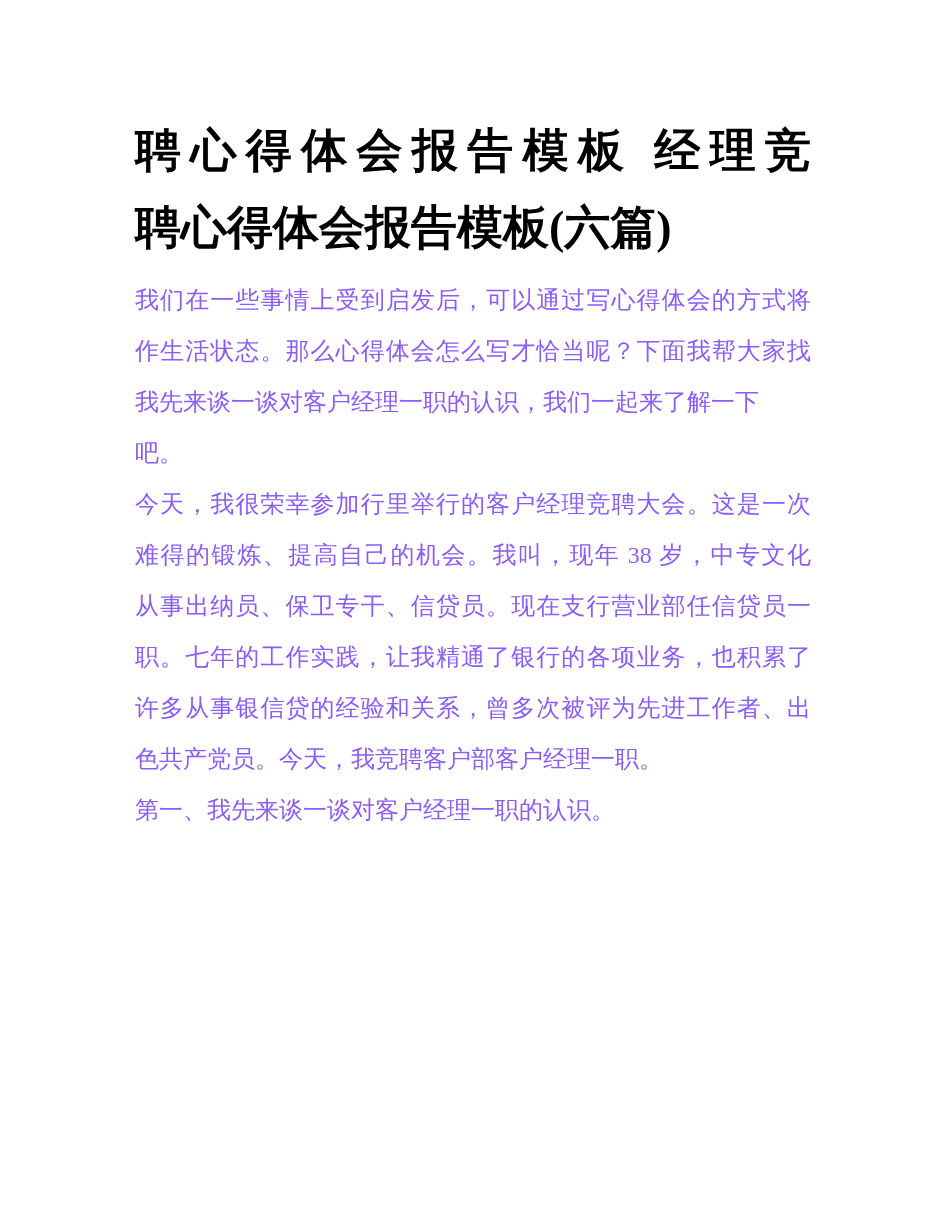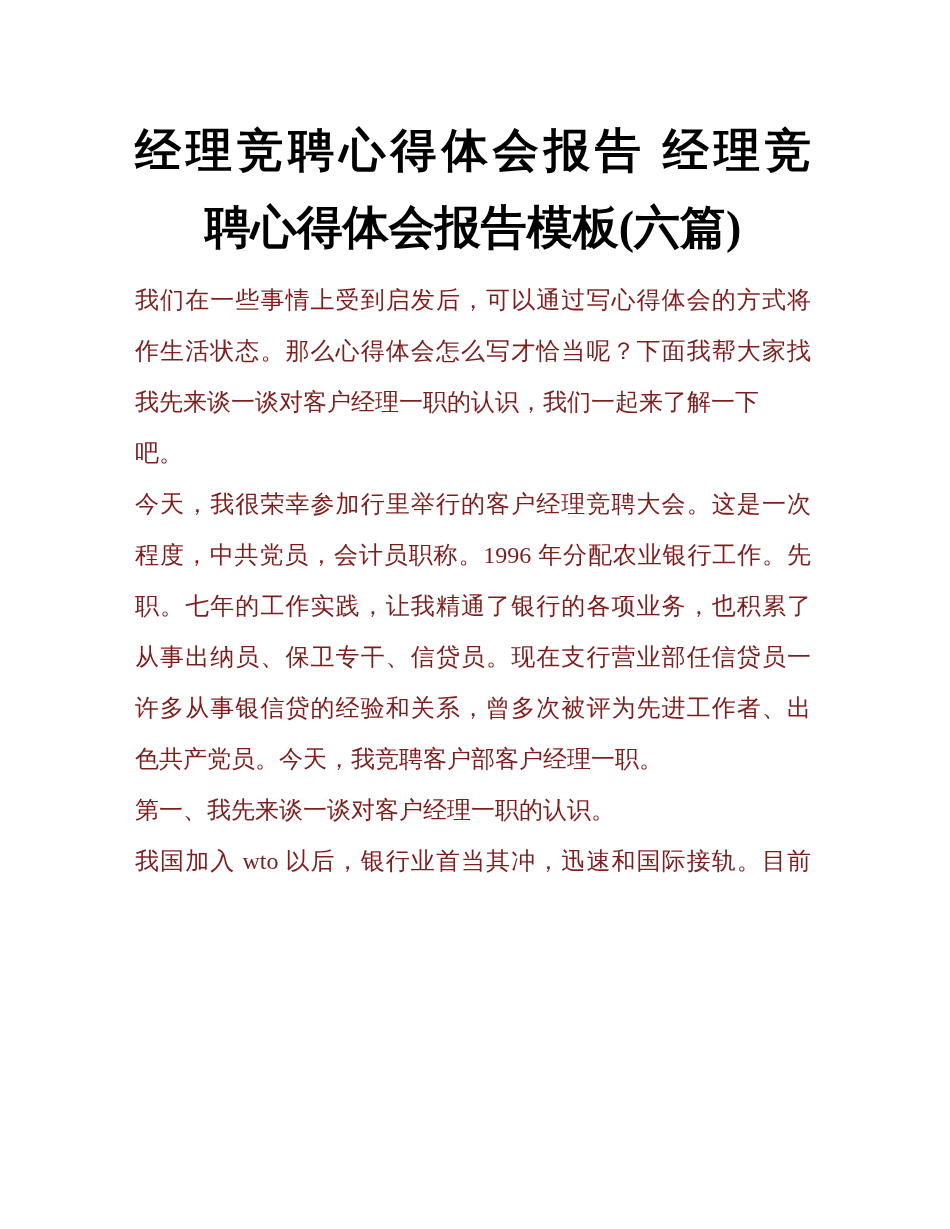--- a/index.html
+++ b/index.html
@@ -19,63 +19,62 @@
   .content {
     position: absolute;
     left: 135px;
     top: 112px;
     width: 676px;
   }
   .doc-title .tline {
     font-size: 46px;
     font-weight: 700;
     line-height: 77px;
-    text-align: center;
+    text-align: left;
     white-space: normal;
     color: #000000;
   }
   .doc-title .tline.full {
     text-align: justify;
     text-align-last: justify;
   }
   .doc-body {
     margin-top: 9px;
   }
   .doc-body .bline {
     font-size: 24px;
     font-weight: 400;
     line-height: 51px;
     text-align: left;
-    color: #7f1d1d;
+    color: #8b5cf6;
   }
   .doc-body .bline.full {
     text-align: justify;
     text-align-last: justify;
   }
 </style>
 </head>
 <body>
 
 <div class="page">
   <div class="content">
 
     <div class="doc-title">
-      <div class="tline full">经理竞聘心得体会报告 经理竞</div>
+      <div class="tline full">聘心得体会报告模板 经理竞</div>
       <div class="tline">聘心得体会报告模板(六篇)</div>
     </div>
 
     <div class="doc-body">
       <div class="bline full">我们在一些事情上受到启发后，可以通过写心得体会的方式将</div>
       <div class="bline full">作生活状态。那么心得体会怎么写才恰当呢？下面我帮大家找</div>
       <div class="bline">我先来谈一谈对客户经理一职的认识，我们一起来了解一下</div>
       <div class="bline">吧。</div>
       <div class="bline full">今天，我很荣幸参加行里举行的客户经理竞聘大会。这是一次</div>
-      <div class="bline full">程度，中共党员，会计员职称。1996 年分配农业银行工作。先</div>
+      <div class="bline full">难得的锻炼、提高自己的机会。我叫，现年 38 岁，中专文化</div>
+      <div class="bline full">从事出纳员、保卫专干、信贷员。现在支行营业部任信贷员一</div>
       <div class="bline full">职。七年的工作实践，让我精通了银行的各项业务，也积累了</div>
-      <div class="bline full">从事出纳员、保卫专干、信贷员。现在支行营业部任信贷员一</div>
       <div class="bline full">许多从事银信贷的经验和关系，曾多次被评为先进工作者、出</div>
       <div class="bline">色共产党员。今天，我竞聘客户部客户经理一职。</div>
       <div class="bline">第一、我先来谈一谈对客户经理一职的认识。</div>
-      <div class="bline full">我国加入 wto 以后，银行业首当其冲，迅速和国际接轨。目前</div>
     </div>
 
   </div>
 </div>
 
 </body></html>

